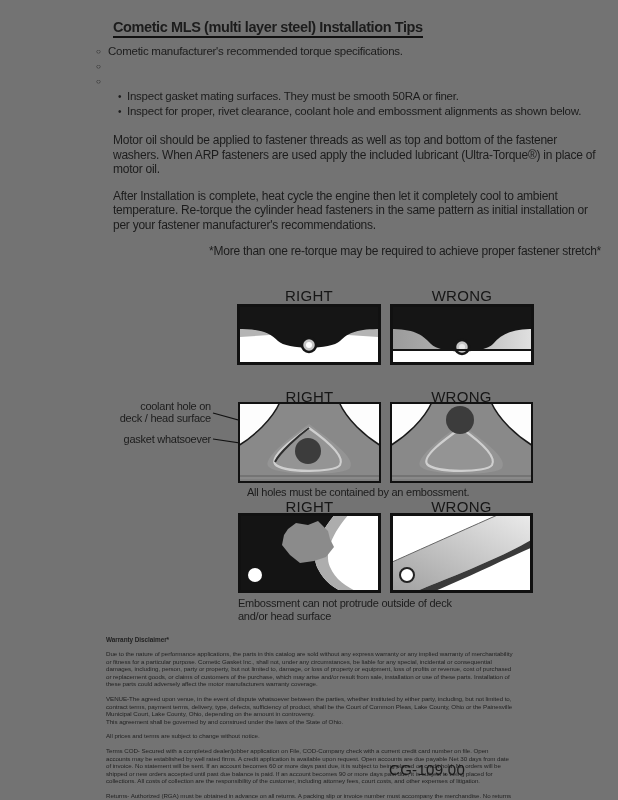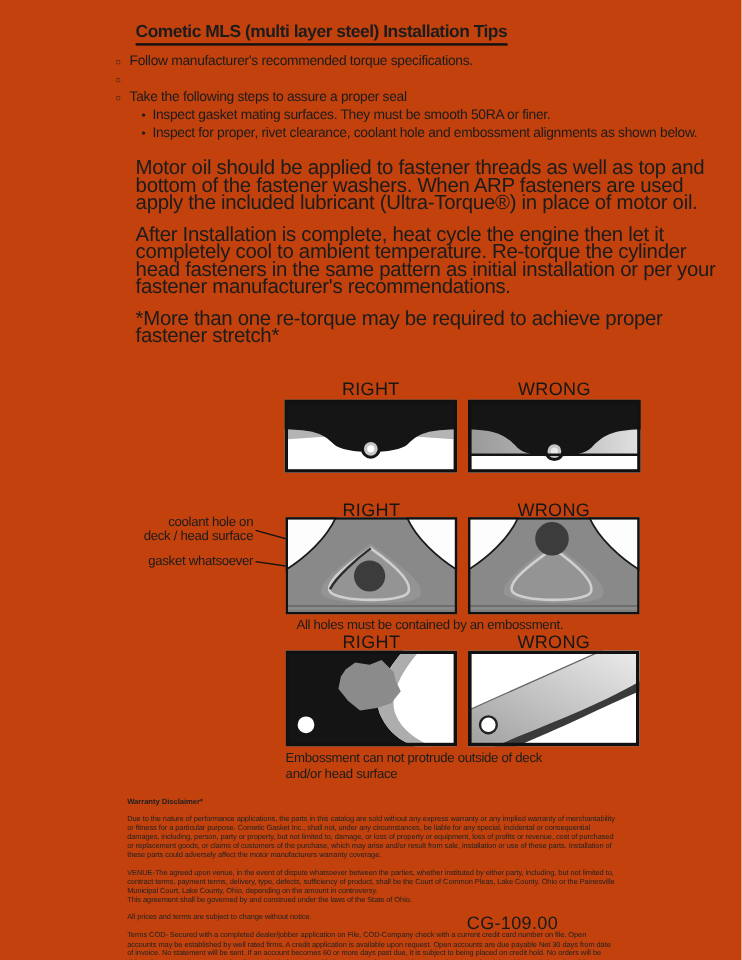--- a/index.html
+++ b/index.html
@@ -1,30 +1,30 @@
 <!DOCTYPE html>
 <html><head>
 <meta charset="utf-8">
 <style>
   html,body{margin:0;padding:0;background:#fff;}
-  .page{position:relative;width:618px;height:800px;background:#c2410c;overflow:hidden;
+  .page{position:relative;width:618px;height:800px;background:#737373;overflow:hidden;
         font-family:"Liberation Sans", sans-serif;color:#1c1c1c;}
   .content{padding-top:18px;margin-left:96px;width:500px;}
   .doc-title{display:inline-block;margin-left:17px;font-size:14.5px;font-weight:bold;
              letter-spacing:-0.4px;border-bottom:2px solid #111;padding-bottom:1px;}
   .bullets{margin-top:6px;font-size:11.5px;letter-spacing:-0.25px;line-height:15px;}
   .li{display:flex;}
   .li .marker{width:12px;text-align:left;flex:0 0 12px;}
   .li.l1 .marker{font-size:8px;line-height:15px;}
   .li.l2{margin-left:22px;}
   .li.l2 .marker{font-size:10px;flex:0 0 9px;}
   .diesel{margin-left:17px;margin-top:14px;width:488px;}
   .diesel h2{margin:0 0 8px 0;font-size:13px;letter-spacing:-0.3px;}
-  .diesel p{margin:12px 0 10px 0;font-size:17px;letter-spacing:-0.25px;line-height:14.5px;}
-  .diesel .note{margin-top:12px;}
+  .diesel p{margin:12px 0 10px 0;font-size:12px;letter-spacing:-0.25px;line-height:14.5px;}
+  .diesel .note{margin-top:12px;text-align:right;}
   .diagrams{position:relative;height:346px;margin-top:24px;padding-left:23px;}
   .dg-label{position:absolute;font-size:15px;letter-spacing:0.3px;text-align:center;color:#161616;}
   .dg-box{position:absolute;line-height:0;}
   .dg-caption{position:absolute;font-size:11px;letter-spacing:-0.25px;line-height:13px;white-space:pre-line;}
   .annotation{position:absolute;font-size:11px;letter-spacing:-0.25px;line-height:12px;
               text-align:right;white-space:pre-line;}
   .pointer-overlay{position:absolute;pointer-events:none;}
   .warranty{margin-left:106px;margin-top:7px;width:408px;font-size:6.2px;line-height:7.6px;
             letter-spacing:-0.05px;color:#222;}
   .warranty h3{margin:0 0 7px 0;font-size:6.4px;}
@@ -35,28 +35,27 @@
 <body>
 
 <div class="page">
 
   <div class="content">
     <div class="doc-title">Cometic MLS (multi layer steel) Installation Tips</div>
 
     <div class="bullets">
       <div class="li l1">
         <span class="marker">○</span>
-        <span>Follow manufacturer's recommended torque specifications.</span>
+        <span>Cometic manufacturer's recommended torque specifications.</span>
       </div>
       <div class="li l1">
         <span class="marker">○</span>
       </div>
       <div class="li l1">
         <span class="marker">○</span>
-        <span>Take the following steps to assure a proper seal</span>
       </div>
       <div class="li l2">
         <span class="marker">•</span>
         <span>Inspect gasket mating surfaces.  They must be smooth 50RA or finer.</span>
       </div>
       <div class="li l2">
         <span class="marker">•</span>
         <span>Inspect for proper, rivet clearance, coolant hole and embossment alignments as shown below.</span>
       </div>
     </div>

